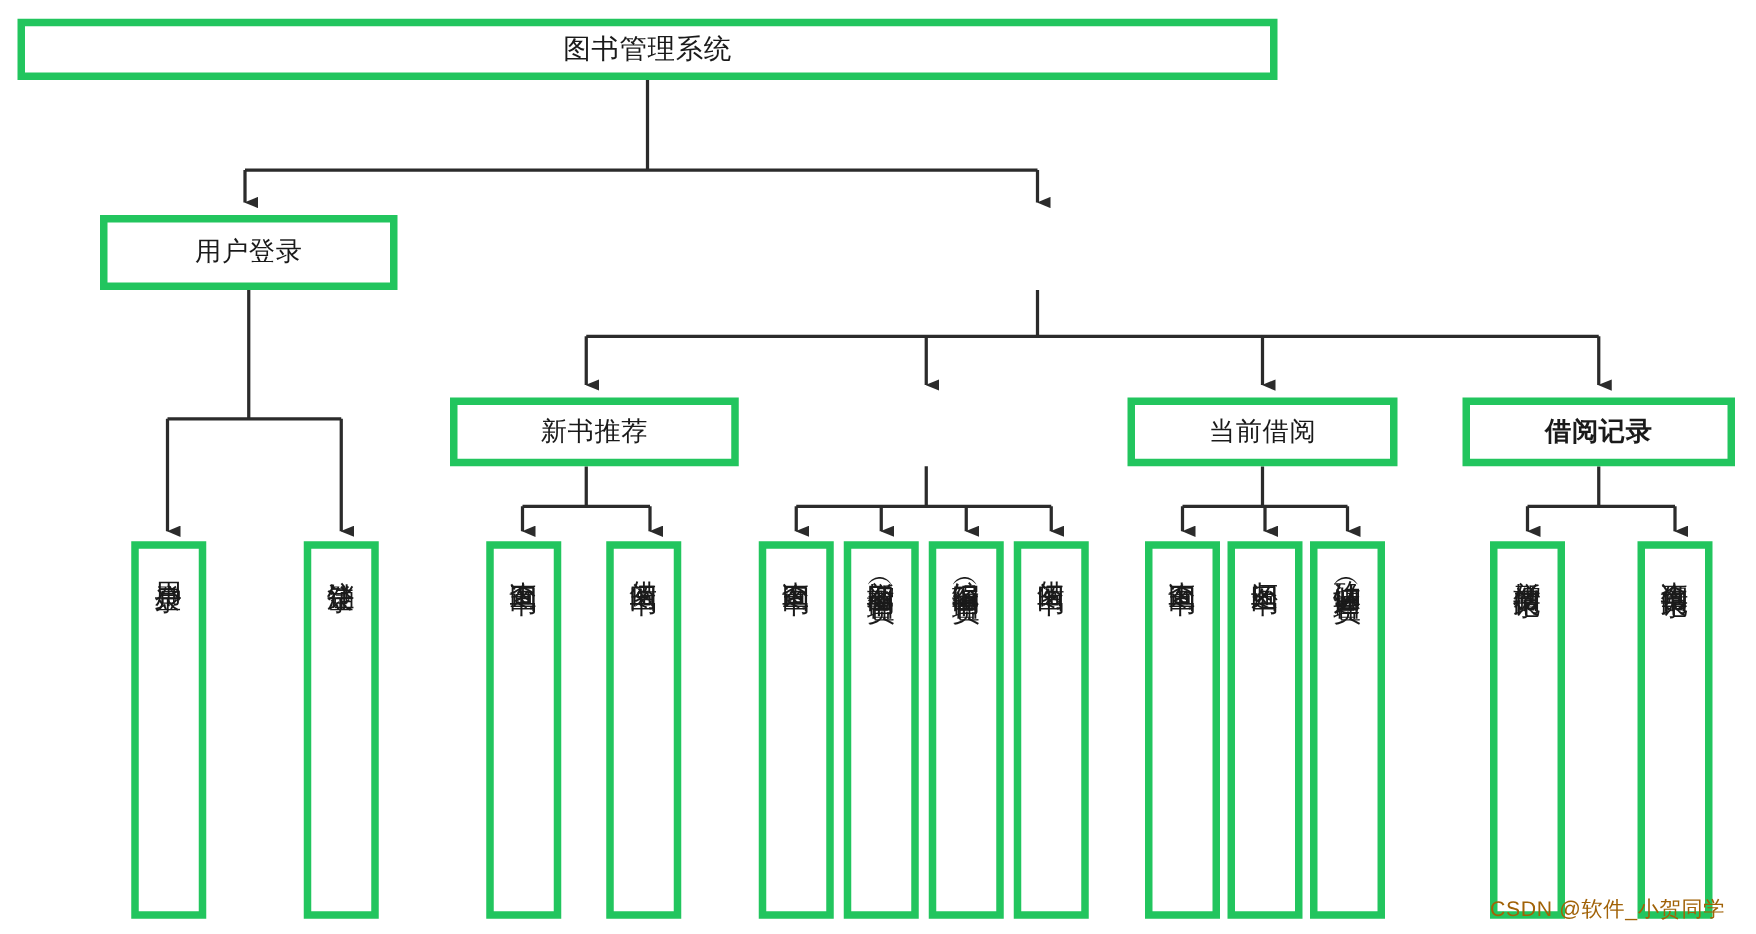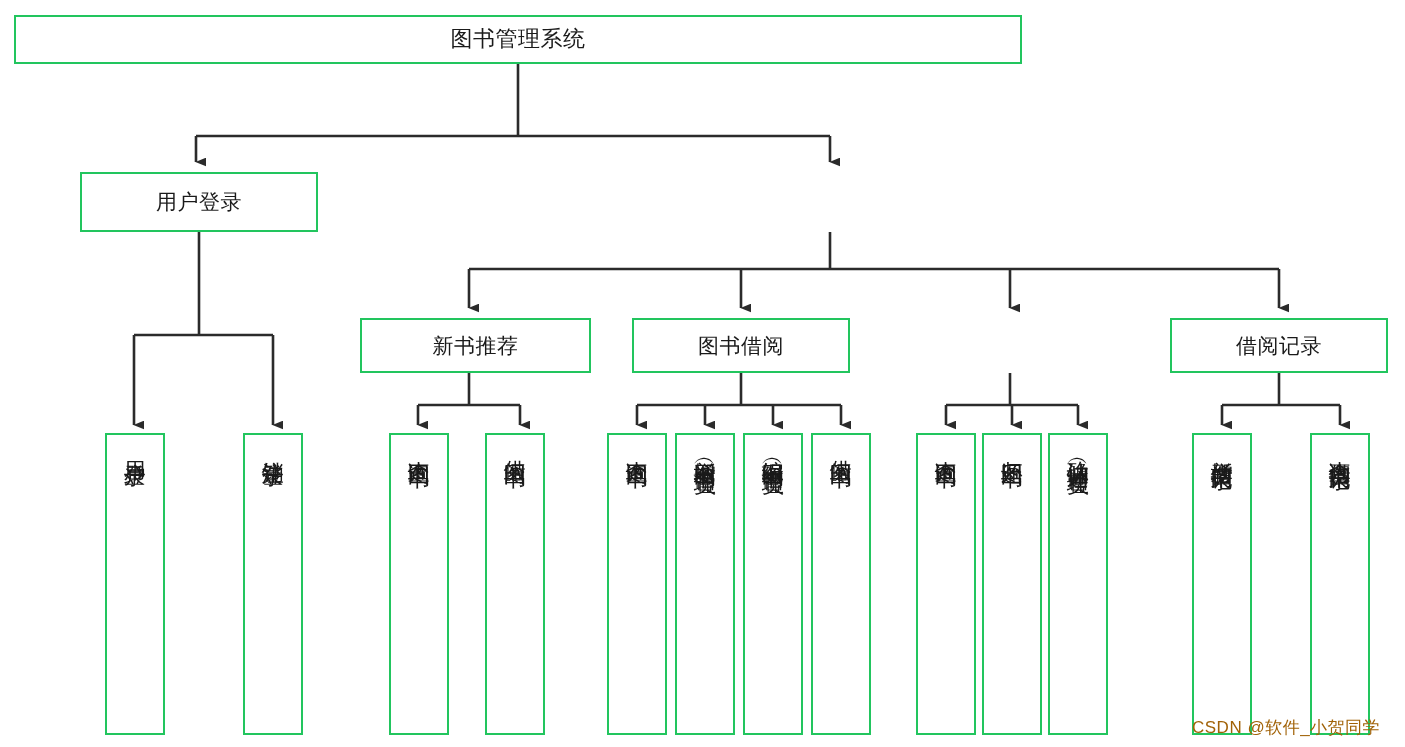--- a/index.html
+++ b/index.html
@@ -23,21 +23,21 @@
     left: 0;
     top: 0;
     width: 1405px;
     height: 747px;
     display: block;
   }
   .node-box {
     position: absolute;
     box-sizing: border-box;
     background: #ffffff;
-    border: 2px solid #22c55e;
+    border: 6px solid #22c55e;
     display: flex;
     align-items: center;
     justify-content: center;
     overflow: hidden;
   }
   .node-label {
     color: #1a1a1a;
     font-size: 21px;
     line-height: 1.12;
     letter-spacing: 0.5px;
@@ -130,26 +130,26 @@
 
   <div class="node-box" style="left:80px; top:172px; width:238px; height:60px;">
     <span class="node-label">用户登录</span>
   </div>
 
 
   <div class="node-box" style="left:360px; top:318px; width:231px; height:55px;">
     <span class="node-label">新书推荐</span>
   </div>
 
-  <div class="node-box" style="left:632px; top:318px; width:218px; height:55px;">
-    <span class="node-label">图书借阅</span>
-  </div>
-
-
-  <div class="node-box" style="left:1170px; top:318px; width:218px; height:55px;">
+
+  <div class="node-box" style="left:902px; top:318px; width:216px; height:55px;">
+    <span class="node-label">当前借阅</span>
+  </div>
+
+  <div class="node-box" style="left:1170px; top:318px; width:218px; height:55px;font-weight:bold;">
     <span class="node-label">借阅记录</span>
   </div>
 
   <div class="node-box vertical" style="left:105px; top:433px; width:60px; height:302px;">
     <span class="node-label">用户登录</span>
   </div>
 
   <div class="node-box vertical" style="left:243px; top:433px; width:60px; height:302px;">
     <span class="node-label">注销登录</span>
   </div>

